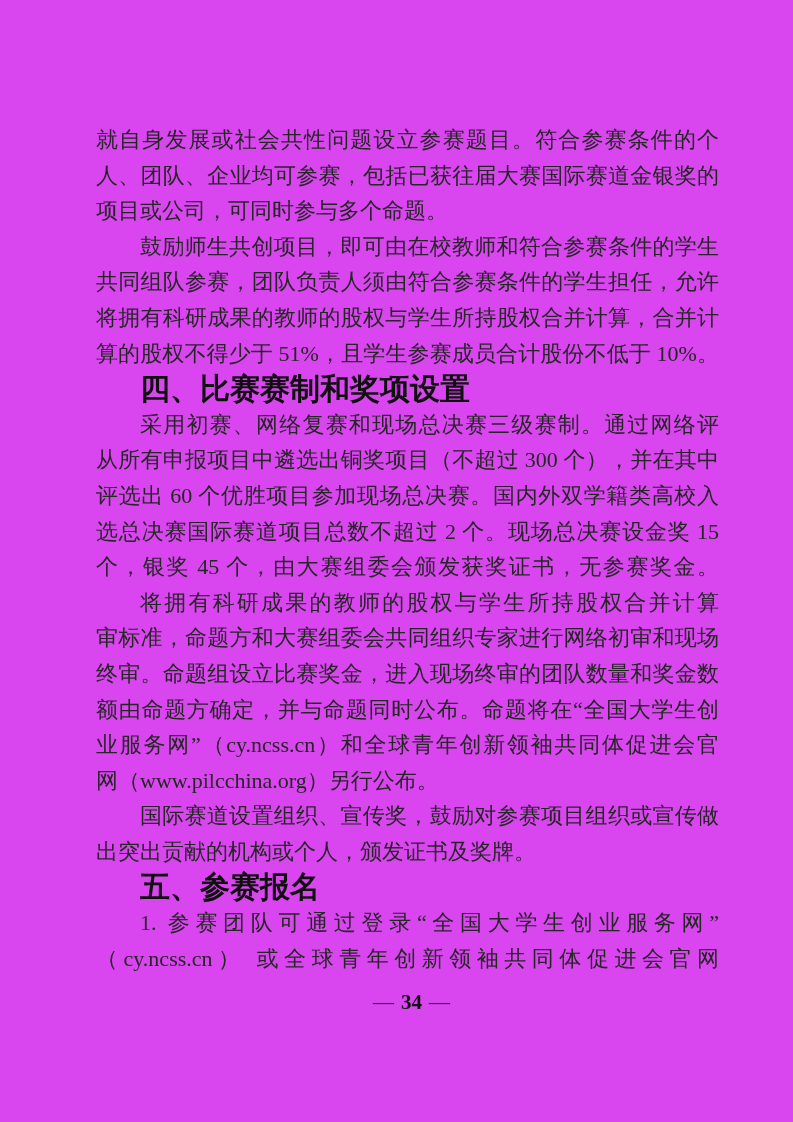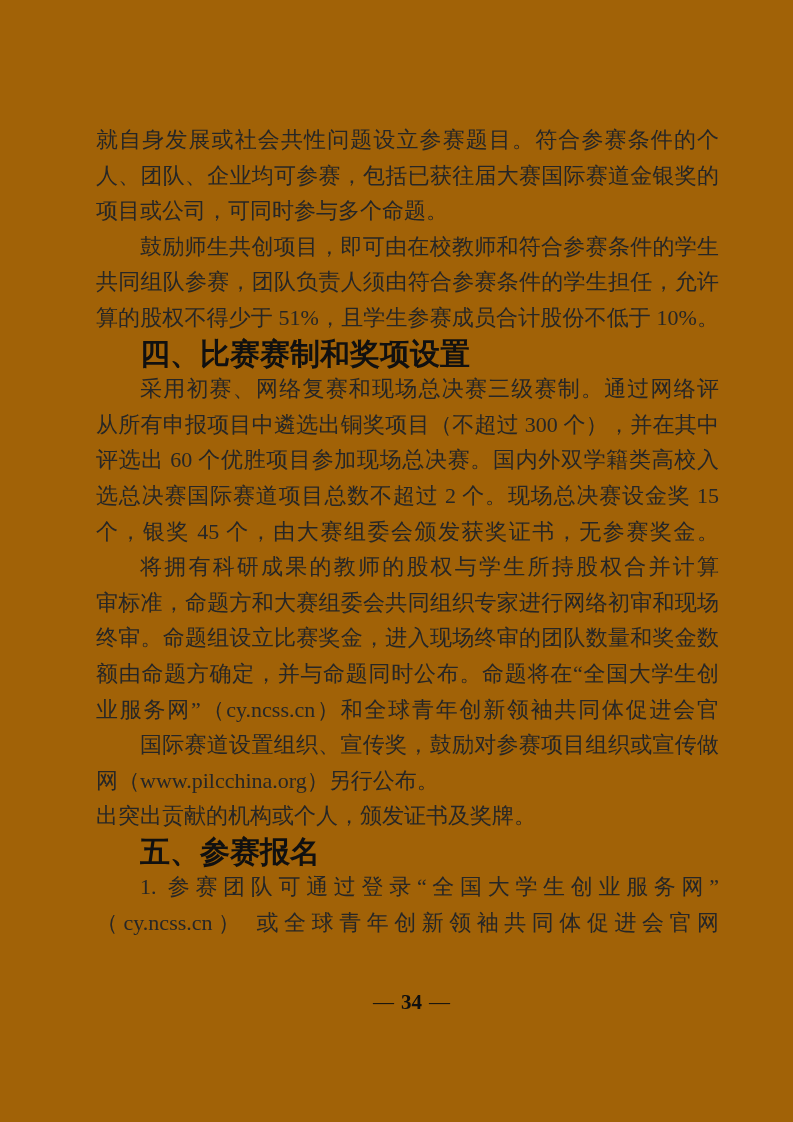--- a/index.html
+++ b/index.html
@@ -9,21 +9,21 @@
   body {
     width: 793px;
     height: 1122px;
     background: #ffffff;
     position: relative;
     overflow: hidden;
   }
   .page {
     position: absolute;
     inset: 0;
-    background: #a16207;
+    background: #d946ef;
   }
   .body-text {
     position: absolute;
     left: 96px;
     top: 122px;
     width: 623px;
     color: #262626;
     font-family: "Liberation Serif", "DejaVu Serif", serif;
     font-size: 22px;
   }
@@ -77,34 +77,35 @@
 <body>
 
 <div class="page">
 
   <main class="body-text">
     <div class="ln jl">就自身发展或社会共性问题设立参赛题目。符合参赛条件的个</div>
     <div class="ln jl">人、团队、企业均可参赛，包括已获往届大赛国际赛道金银奖的</div>
     <div class="ln end">项目或公司，可同时参与多个命题。</div>
     <div class="ln jl ind">鼓励师生共创项目，即可由在校教师和符合参赛条件的学生</div>
     <div class="ln jl">共同组队参赛，团队负责人须由符合参赛条件的学生担任，允许</div>
+    <div class="ln jl">将拥有科研成果的教师的股权与学生所持股权合并计算，合并计</div>
     <div class="ln jl">算的股权不得少于 51%，且学生参赛成员合计股份不低于 10%。</div>
     <div class="ln hd ind">四、比赛赛制和奖项设置</div>
     <div class="ln jl ind">采用初赛、网络复赛和现场总决赛三级赛制。通过网络评审，</div>
     <div class="ln jl">从所有申报项目中遴选出铜奖项目（不超过 300 个），并在其中</div>
     <div class="ln jl">评选出 60 个优胜项目参加现场总决赛。国内外双学籍类高校入</div>
     <div class="ln jl">选总决赛国际赛道项目总数不超过 2 个。现场总决赛设金奖 15</div>
     <div class="ln jl">个，银奖 45 个，由大赛组委会颁发获奖证书，无参赛奖金。</div>
     <div class="ln jl ind">将拥有科研成果的教师的股权与学生所持股权合并计算</div>
     <div class="ln jl">审标准，命题方和大赛组委会共同组织专家进行网络初审和现场</div>
     <div class="ln jl">终审。命题组设立比赛奖金，进入现场终审的团队数量和奖金数</div>
     <div class="ln jl">额由命题方确定，并与命题同时公布。命题将在“全国大学生创</div>
     <div class="ln jl">业服务网”（cy.ncss.cn）和全球青年创新领袖共同体促进会官</div>
+    <div class="ln end">网（www.pilcchina.org）另行公布。</div>
     <div class="ln jl ind">国际赛道设置组织、宣传奖，鼓励对参赛项目组织或宣传做</div>
-    <div class="ln end">网（www.pilcchina.org）另行公布。</div>
     <div class="ln end">出突出贡献的机构或个人，颁发证书及奖牌。</div>
     <div class="ln hd ind">五、参赛报名</div>
     <div class="ln jl ind">1. 参赛团队可通过登录“全国大学生创业服务网”</div>
     <div class="ln jl">（cy.ncss.cn） 或全球青年创新领袖共同体促进会官网</div>
   </main>
 
   <footer class="page-footer">
     <span class="dash">—</span><span class="num">34</span><span class="dash">—</span>
   </footer>
 

